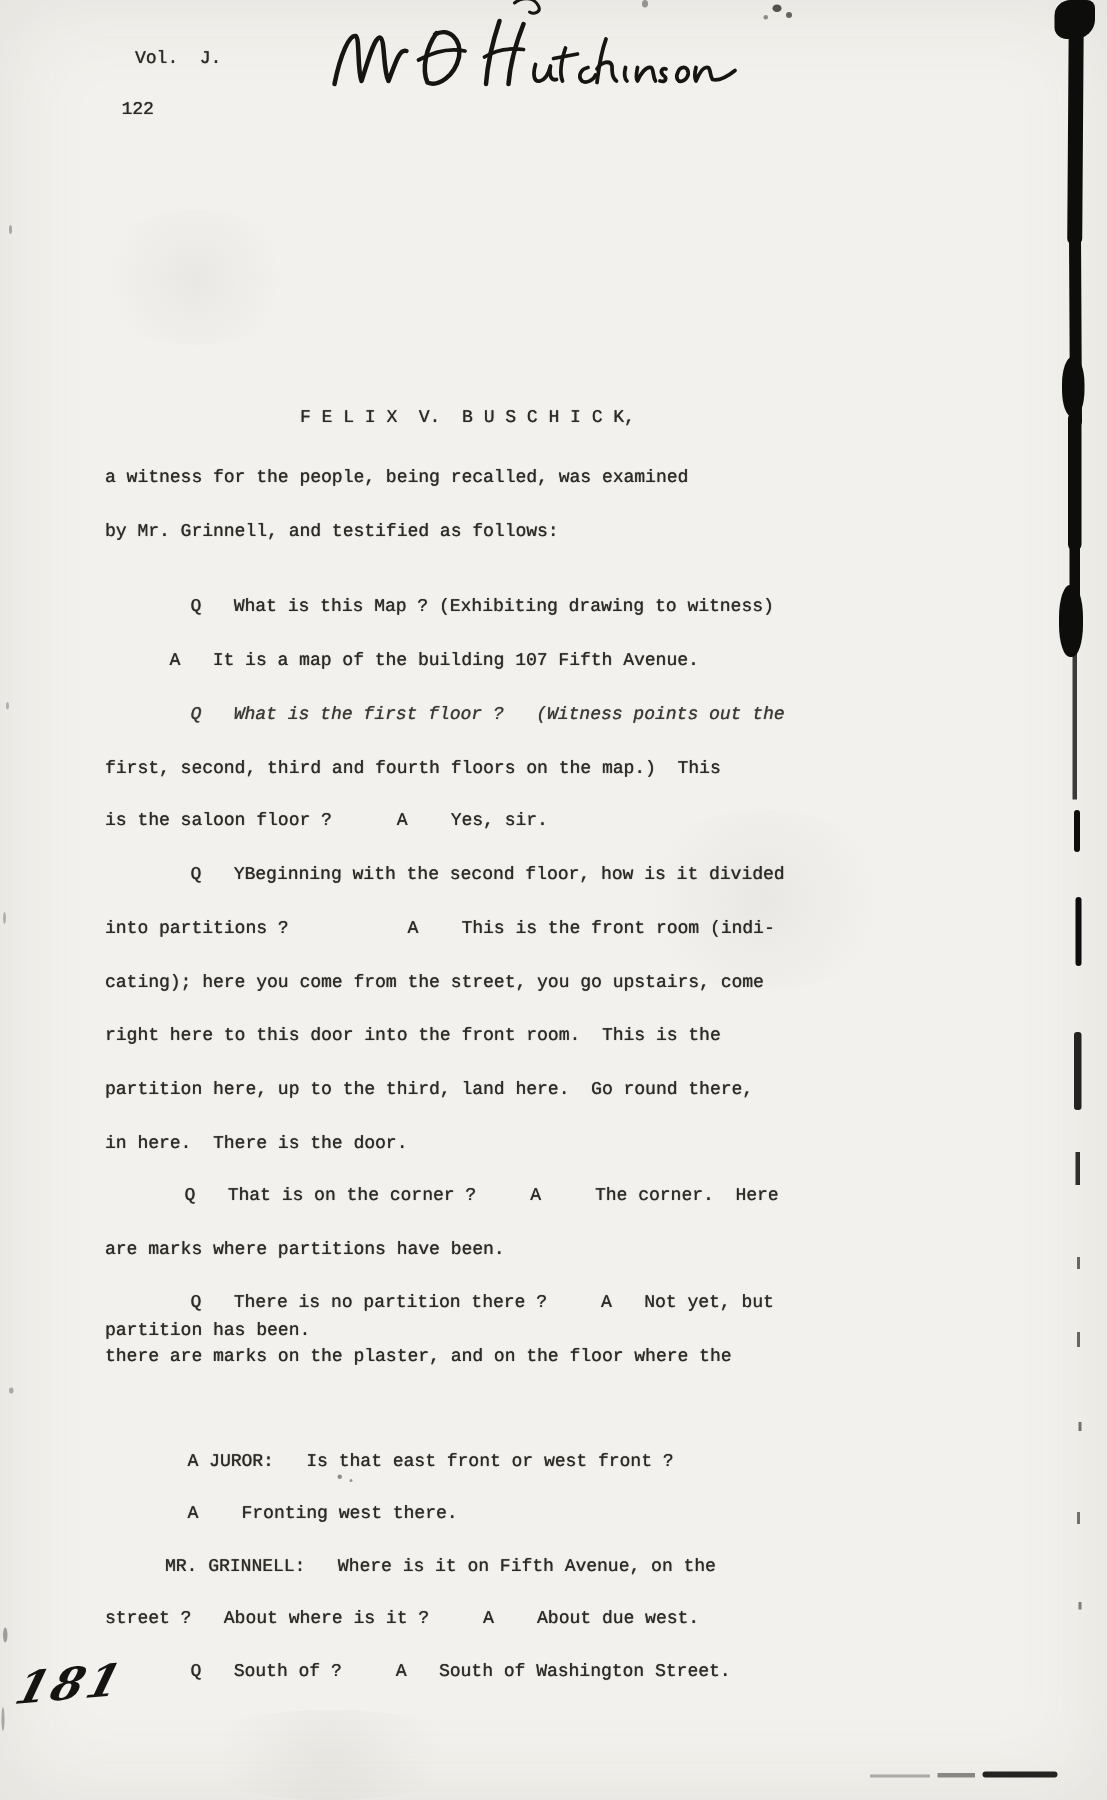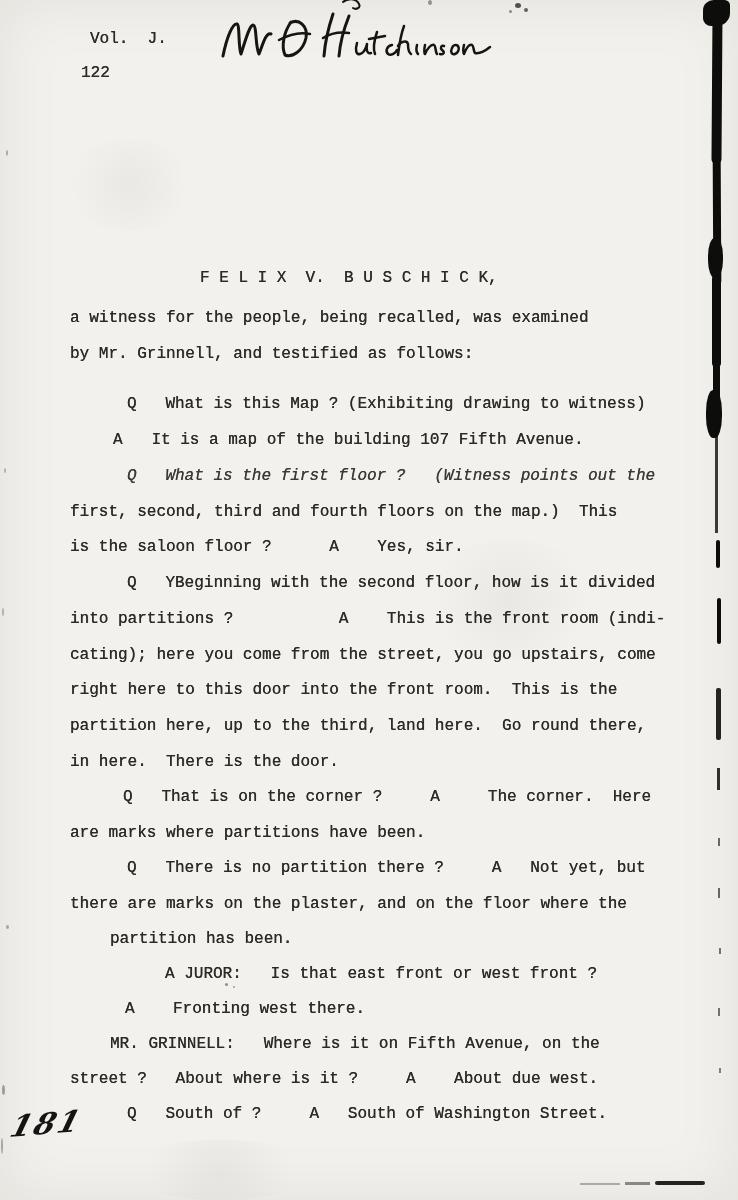--- a/index.html
+++ b/index.html
@@ -6,21 +6,21 @@
   #page{
     position:relative;
     width:738px;height:1200px;
     background:#f2f1ed;
     overflow:hidden;
     font-family:"Liberation Mono","DejaVu Sans Mono",monospace;
     box-shadow:inset 0 0 60px rgba(120,115,100,0.12);
   }
   .typed{
     position:absolute;
-    font-size:16px;
+    font-size:12px;
     line-height:19px;
     color:#2b2a24;
     white-space:pre;
     letter-spacing:0px;
     text-shadow:0 0 0.6px rgba(35,33,28,0.75), 0.3px 0.3px 0.4px rgba(35,33,28,0.35);
   }
   .faded{opacity:0.92;font-style:italic;}
   .mark{position:absolute;background:#0d0d0c;}
   .speck{position:absolute;background:#2a2a28;border-radius:50%;}
   .smudge{position:absolute;border-radius:50%;background:radial-gradient(circle,rgba(90,85,75,0.06),rgba(90,85,75,0) 70%);}
@@ -86,22 +86,22 @@
   <div class="typed" style="left:127px;top:574px;">Q   YBeginning with the second floor, how is it divided</div>
   <div class="typed" style="left:70px; top:610px;">into partitions ?           A    This is the front room (indi-</div>
   <div class="typed" style="left:70px; top:646px;">cating); here you come from the street, you go upstairs, come</div>
   <div class="typed" style="left:70px; top:681px;">right here to this door into the front room.  This is the</div>
   <div class="typed" style="left:70px; top:717px;">partition here, up to the third, land here.  Go round there,</div>
   <div class="typed" style="left:70px; top:753px;">in here.  There is the door.</div>
   <div class="typed" style="left:123px;top:788px;">Q   That is on the corner ?     A     The corner.  Here</div>
   <div class="typed" style="left:70px; top:824px;">are marks where partitions have been.</div>
   <div class="typed" style="left:127px;top:859px;">Q   There is no partition there ?     A   Not yet, but</div>
   <div class="typed" style="left:70px; top:895px;">there are marks on the plaster, and on the floor where the</div>
-  <div class="typed" style="left:70px; top:930px;margin-left:40px;">partition has been.</div>
-  <div class="typed" style="left:125px;top:965px;margin-left:40px;">A JUROR:   Is that east front or west front ?</div>
+  <div class="typed" style="left:70px; top:878px;">partition has been.</div>
+  <div class="typed" style="left:125px;top:965px;">A JUROR:   Is that east front or west front ?</div>
   <div class="typed" style="left:125px;top:1000px;">A    Fronting west there.</div>
   <div class="typed" style="left:110px;top:1035px;">MR. GRINNELL:   Where is it on Fifth Avenue, on the</div>
   <div class="typed" style="left:70px; top:1070px;">street ?   About where is it ?     A    About due west.</div>
   <div class="typed" style="left:127px;top:1105px;">Q   South of ?     A   South of Washington Street.</div>
 
   <div id="hand-number">181</div>
 
   <div class="mark" style="left:703px;top:0;width:27px;height:26px;border-radius:40% 20% 50% 30%;"></div>
   <div class="mark" style="left:712px;top:8px;width:10px;height:155px;border-radius:4px;transform:rotate(0.4deg);"></div>
   <div class="mark" style="left:713px;top:155px;width:8px;height:130px;border-radius:4px;transform:rotate(-0.3deg);"></div>

